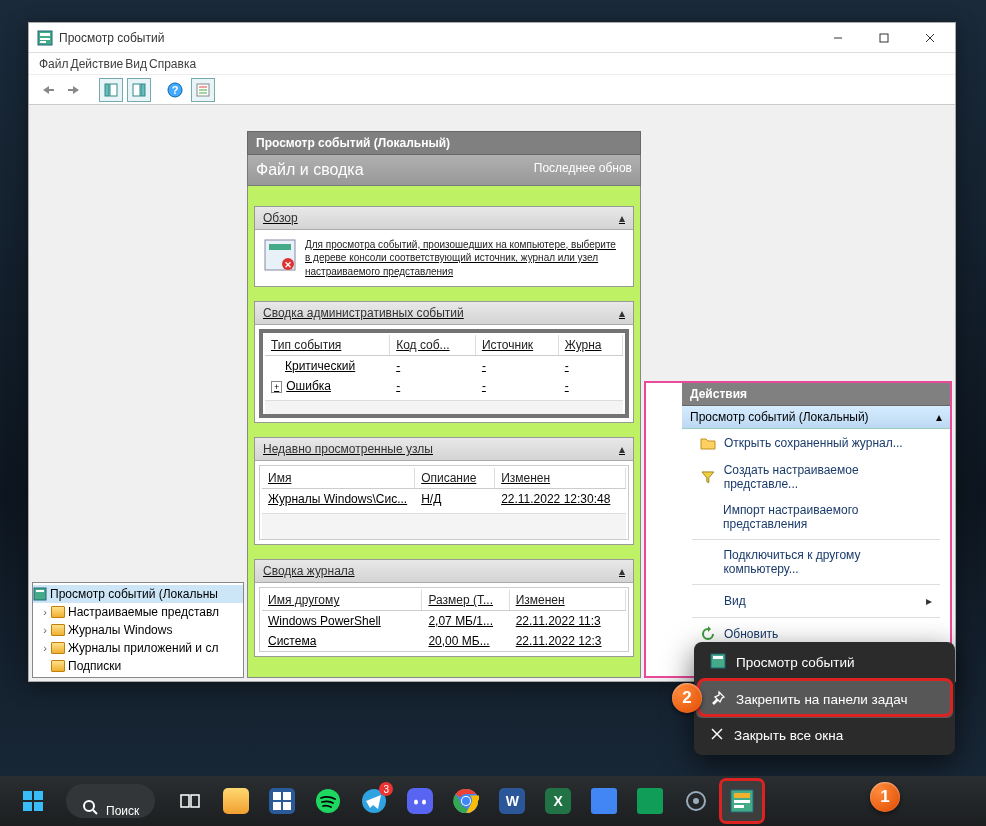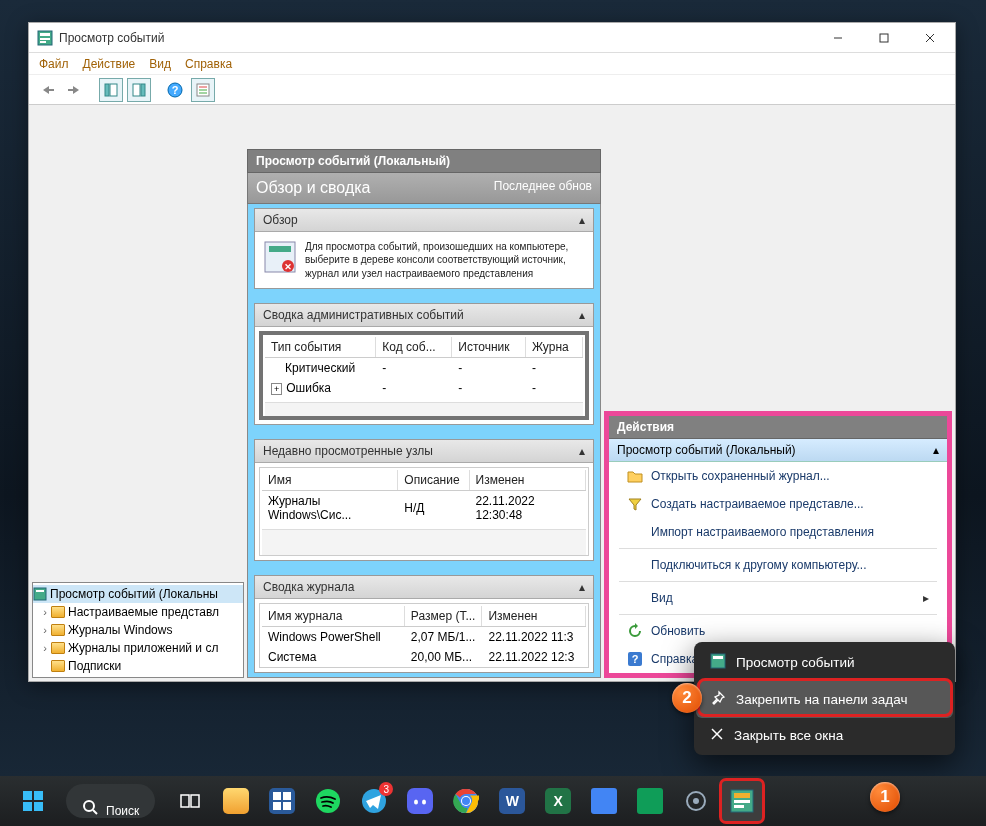--- a/index.html
+++ b/index.html
@@ -5,48 +5,48 @@
   * { box-sizing: border-box; margin: 0; padding: 0; }
   body { width: 986px; height: 826px; background: #000; font-family: "Segoe UI", Tahoma, sans-serif; font-size: 12px; overflow: hidden; position: relative; }
   .desktop { position: absolute; top: 0; left: 0; width: 986px; height: 826px; background: linear-gradient(180deg, #1a2a3a 0%, #0d1620 60%, #1a2a3a 100%); }
   .window { position: absolute; left: 28px; top: 22px; width: 928px; height: 660px; background: #fff; border: 1px solid #aaa; box-shadow: 0 4px 20px rgba(0,0,0,.4); display: flex; flex-direction: column; }
   .titlebar { height: 30px; display: flex; align-items: center; padding: 0 2px 0 8px; border-bottom: 1px solid #ddd; }
   .titlebar-icon { width: 16px; height: 16px; margin-right: 6px; }
   .title-text { flex: 1; color: #333; font-size: 12px; }
   .winbtns { display: flex; }
   .winbtn { width: 46px; height: 30px; display: flex; align-items: center; justify-content: center; color: #555; }
   .winbtn svg { width: 10px; height: 10px; }
-  .menubar { height: 22px; display: flex; align-items: center; gap: 14px; padding: 0 10px; color: #a16207; border-bottom: 1px solid #eee; }
+  .menubar { height: 22px; display: flex; align-items: center; gap: 2px; padding: 0 10px; color: #404040; border-bottom: 1px solid #eee; }
   .menubar span { cursor: default; }
   .toolbar { height: 30px; display: flex; align-items: center; gap: 4px; padding: 0 6px; border-bottom: 1px solid #ccc; }
   .tbtn { width: 24px; height: 24px; display:flex; align-items:center; justify-content:center; border:1px solid transparent; }
   .tbtn.boxed { border:1px solid #7aa; background:#e8f4f8; }
   .content { flex:1; display:flex; background:#f0f0f0;align-items:flex-end; }
   .tree { width: 212px; background:#fff; border:1px solid #888; margin:3px; padding:2px 0; overflow:hidden; }
   .tree-row { display:flex; align-items:center; height:18px; white-space:nowrap; }
   .tree-row.sel { background:#cde6f7; }
   .tree-ind { display:inline-block; }
   .expander { width:12px; text-align:center; color:#666; font-size:11px; }
   .folder-icon { width:14px; height:12px; display:inline-block; background:linear-gradient(#ffe08a,#f0b030); border:1px solid #c08010; border-radius:1px; margin-right:3px; }
   .ev-icon { width:14px; height:14px; display:inline-block; margin-right:3px; }
   .middle { flex:1; display:flex; flex-direction:column; margin:3px 0; }
   .mid-head { background:#808080; color:#fff; padding:4px 8px; font-weight:600; border:1px solid #666; }
   .mid-sub { background:linear-gradient(#b0b0b0,#989898); color:#fff; padding:6px 8px; display:flex; justify-content:space-between; border:1px solid #777; border-top:none; }
   .mid-sub-title { font-size:16px; }
-  .mid-body { flex:1; background:#7dd3fc; border:1px solid #888; border-top:none; padding:4px 6px; overflow:hidden; display:flex; flex-direction:column; gap:14px; }
+  .mid-body { flex:1; background:#bef264; border:1px solid #888; border-top:none; padding:20px 6px; overflow:hidden; display:flex; flex-direction:column; gap:14px;text-decoration:underline; }
   .section { border:1px solid #999; background:#fff; }
   .sec-head { background:linear-gradient(#e8e8e8,#d4d4d4); padding:4px 8px; display:flex; justify-content:space-between; border-bottom:1px solid #aaa; cursor:default; font-size:12px; color:#333; }
   .sec-body { padding:8px; }
   .overview { display:flex; gap:8px; align-items:flex-start; }
   .overview-text { font-size:10px; color:#222; line-height:1.35; }
   .tbl { width:100%; border-collapse:collapse; font-size:12px; }
   .tbl th { text-align:left; padding:3px 6px; background:#fff; border-right:1px solid #ddd; font-weight:400; color:#222; border-bottom:1px solid #ccc; }
   .tbl td { padding:3px 6px; border-right:1px solid transparent; }
   .scroll-hint { height:14px; border-top:1px solid #ddd; background:#f4f4f4; margin-top:4px; }
-  .actions { width:348px; background:#fff; border:5px solid #ec4899; margin:3px; display:flex; flex-direction:column; }
+  .actions { width:308px; background:#fff; border:2px solid #ec4899; margin:3px; display:flex; flex-direction:column;padding-left:36px; }
   .actions-head { background:#808080; color:#fff; padding:4px 8px; font-weight:600; border-bottom:1px solid #666; }
   .actions-group-head { background:linear-gradient(#d6ecff,#bcd9f2); padding:4px 8px; display:flex; justify-content:space-between; border-bottom:1px solid #9cb; }
   .action-item { display:flex; align-items:center; gap:8px; padding:6px 18px; color:#1a3a6a; cursor:default; }
   .action-item .ic { width:16px; height:16px; display:flex; align-items:center; justify-content:center; }
   .arrow-r { margin-left:auto; color:#333; }
   .sep { height:1px; background:#ddd; margin:2px 10px; }
   .jumplist { position:absolute; left:694px; top:642px; width:261px; background:#2b2b2b; border-radius:8px; box-shadow:0 10px 30px rgba(0,0,0,.6); padding:2px; color:#fff; }
   .jl-item { display:flex; align-items:center; gap:10px; padding:9px 14px; font-size:13.5px; border-radius:6px; }
   .jl-item.hl { background:#575757; }
   .jl-highlight { position:absolute; left:697px; top:678px; width:256px; height:39px; border:3px solid #d22; border-radius:8px; pointer-events:none; }
@@ -174,21 +174,21 @@
       <div class="tree-row">
           <span class="tree-ind" style="width:18px"></span>
           <span class="folder-icon"></span>
           <span>Подписки</span>
         </div>
     </div>
 
     <div class="middle">
       <div class="mid-head">Просмотр событий (Локальный)</div>
       <div class="mid-sub">
-        <span class="mid-sub-title">Обзор и сводка</span>
+        <span class="mid-sub-title">Файл и сводка</span>
         <span>Последнее обнов</span>
       </div>
       <div class="mid-body">
         <div class="section">
           <div class="sec-head">
               <span>Обзор</span>
               <span>▴</span>
             </div>
           <div class="sec-body overview">
             <span><svg width="34" height="34">
@@ -265,21 +265,21 @@
         <div class="section">
           <div class="sec-head">
               <span>Сводка журнала</span>
               <span>▴</span>
             </div>
           <div class="sec-body" style="padding:4px">
             <div style="border:1px solid #ccc; padding:2px 2px 0 2px">
             <table class="tbl">
               <tbody>
                     <tr>
-                      <th style="width:44%">Имя журнала</th>
+                      <th style="width:44%">Имя другому</th>
                       <th style="width:24%">Размер (Т...</th>
                       <th>Изменен</th>
                     </tr>
               <tr>
                       <td>Windows PowerShell</td>
                       <td>2,07 МБ/1...</td>
                       <td>22.11.2022 11:3</td>
                     </tr>
               <tr>
                       <td>Система</td>

